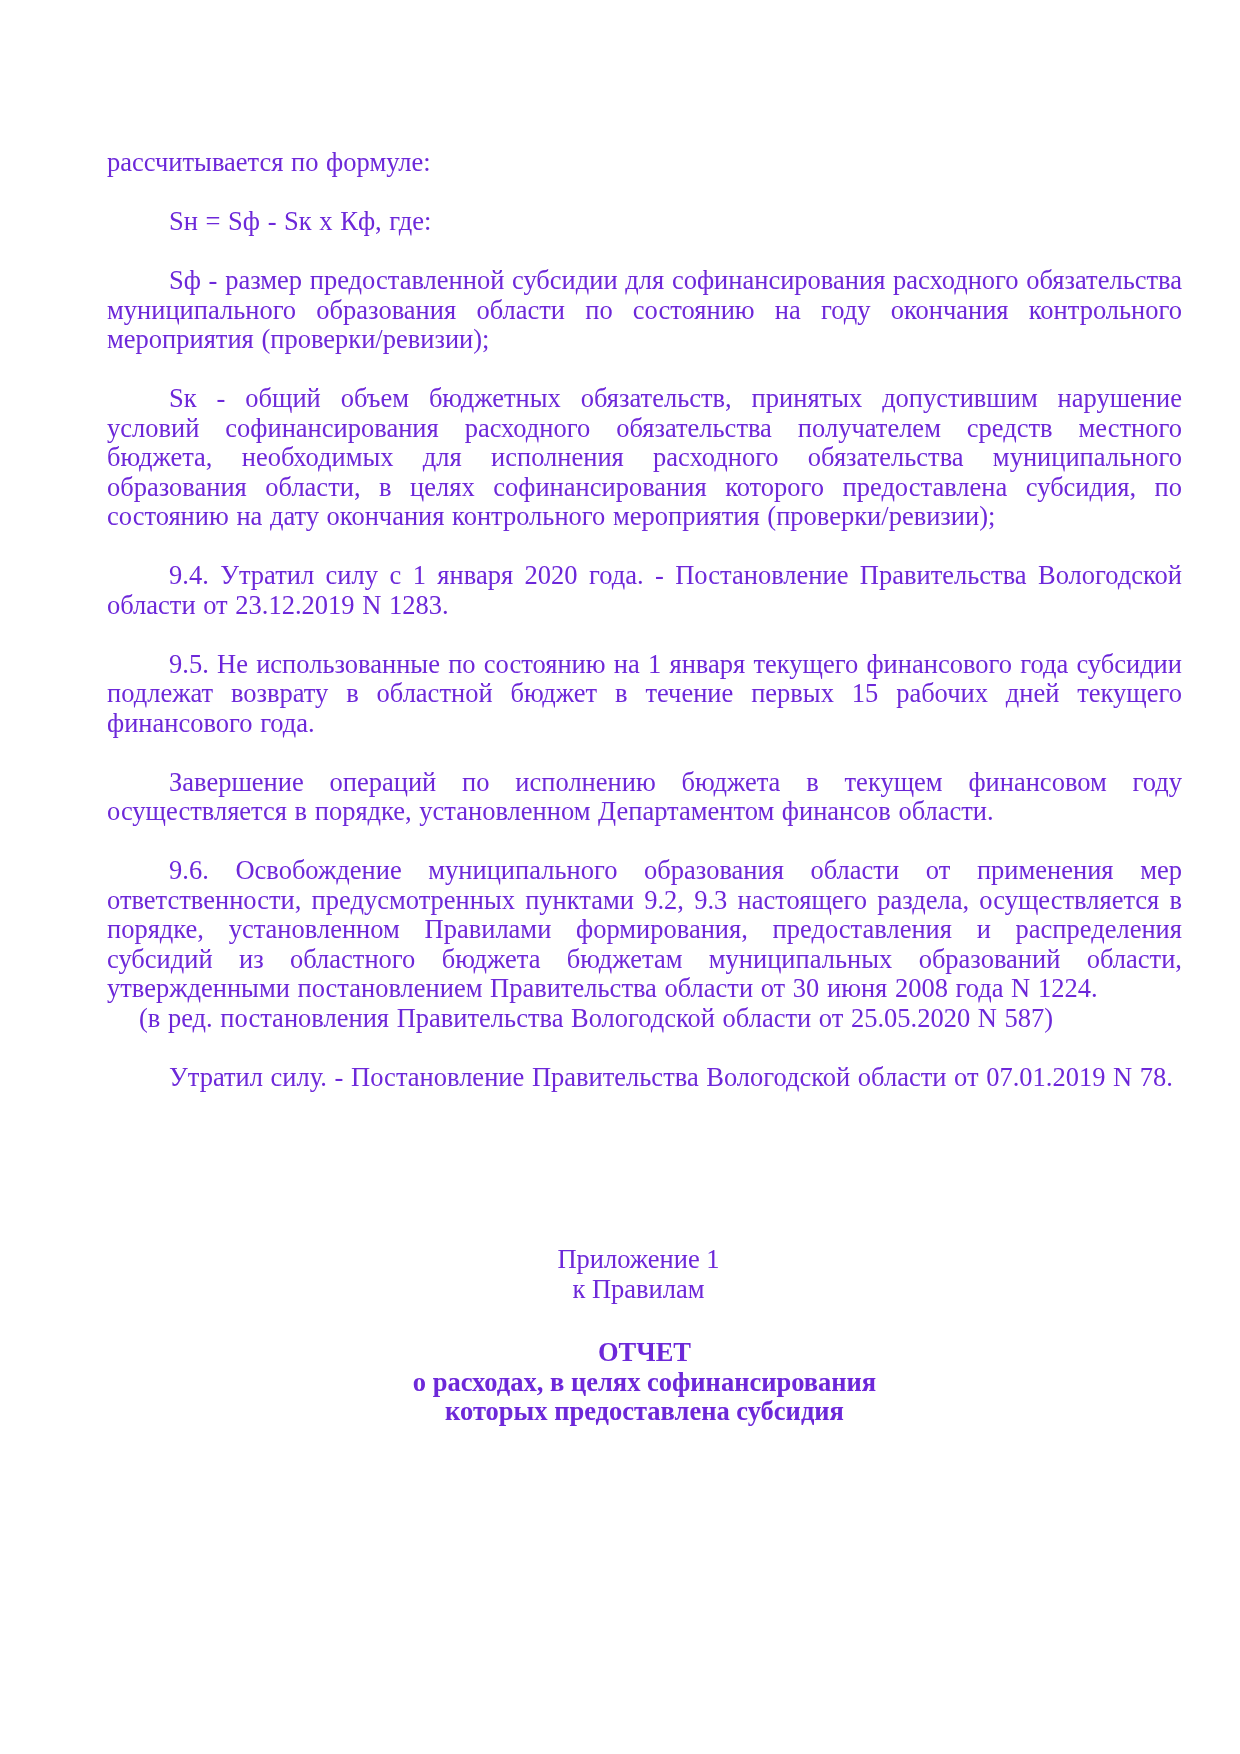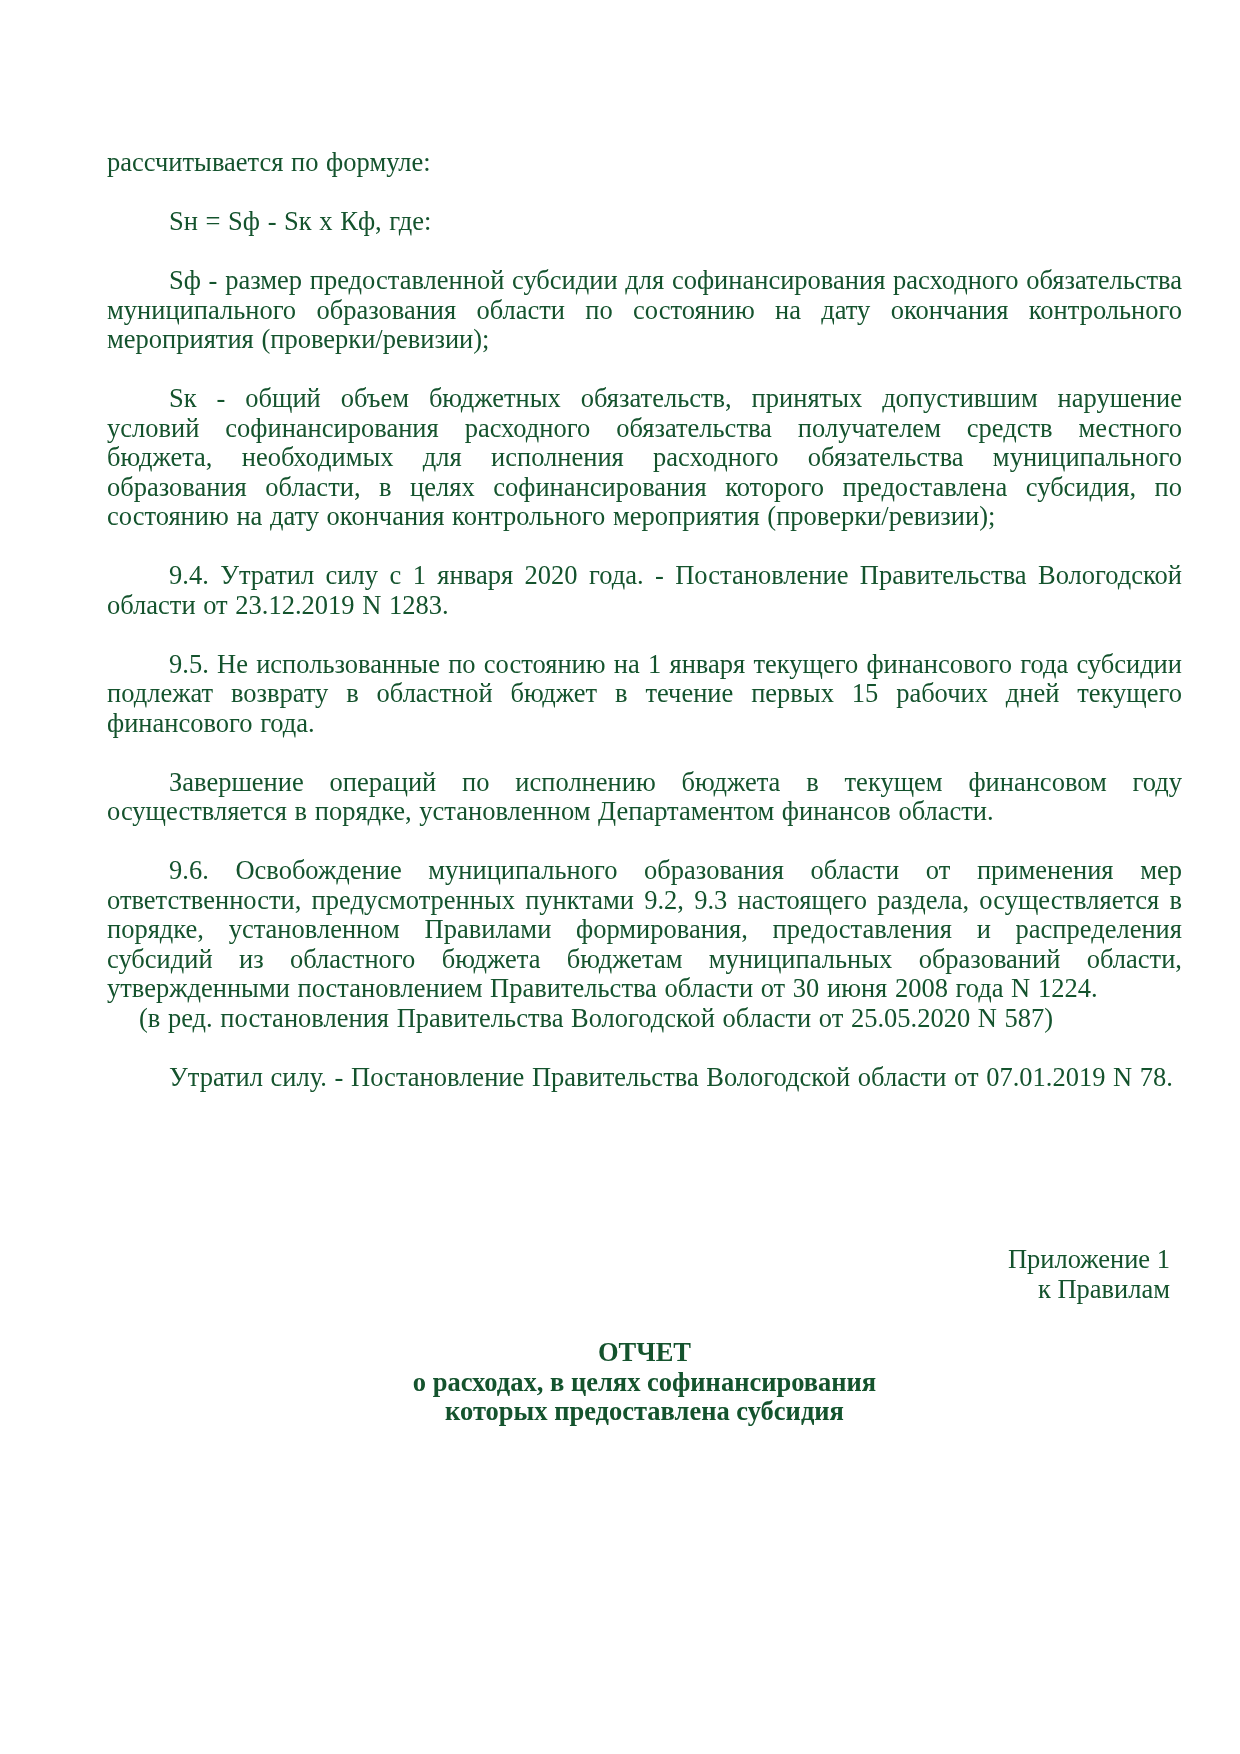--- a/index.html
+++ b/index.html
@@ -6,21 +6,21 @@
     margin: 0;
     padding: 0;
     background: #e8e8e8;
   }
   .page {
     position: relative;
     width: 1240px;
     height: 1754px;
     margin: 0 auto;
     background: #ffffff;
-    color: #14532d;
+    color: #6d28d9;
     font-family: "Liberation Serif", "DejaVu Serif", serif;
     font-size: 26.5px;
     line-height: 29.5px;
     box-sizing: border-box;
     padding: 148px 58px 40px 107px;
     overflow: hidden;
   }
   .para {
     margin: 29.5px 0 0 0;
     text-indent: 62px;
@@ -42,41 +42,41 @@
     text-align-last: justify;
   }
   .section-heading {
     margin: 31px 0 0 0;
     text-align: center;
     font-weight: bold;
     text-indent: 0;
   }
   .appendix-block {
     margin: 153px 12px 0 0;
-    text-align: right;
+    text-align: center;
   }
   .report-title-block {
     margin: 34px 0 0 0;
     text-align: center;
     font-weight: bold;
   }
   .line {
     display: block;
   }
 </style>
 </head>
 <body>
 
 <div class="page">
 
   <p class="para no-indent first">рассчитывается по формуле:</p>
 
   <p class="para">Sн = Sф - Sк x Кф, где:</p>
 
-  <p class="para">Sф - размер предоставленной субсидии для софинансирования расходного обязательства муниципального образования области по состоянию на дату окончания контрольного мероприятия (проверки/ревизии);</p>
+  <p class="para">Sф - размер предоставленной субсидии для софинансирования расходного обязательства муниципального образования области по состоянию на году окончания контрольного мероприятия (проверки/ревизии);</p>
 
   <p class="para">Sк - общий объем бюджетных обязательств, принятых допустившим нарушение условий софинансирования расходного обязательства получателем средств местного бюджета, необходимых для исполнения расходного обязательства муниципального образования области, в целях софинансирования которого предоставлена субсидия, по состоянию на дату окончания контрольного мероприятия (проверки/ревизии);</p>
 
 
   <p class="para">9.4. Утратил силу с 1 января 2020 года. - Постановление Правительства Вологодской области от 23.12.2019 N 1283.</p>
 
   <p class="para">9.5. Не использованные по состоянию на 1 января текущего финансового года субсидии подлежат возврату в областной бюджет в течение первых 15 рабочих дней текущего финансового года.</p>
 
   <p class="para">Завершение операций по исполнению бюджета в текущем финансовом году осуществляется в порядке, установленном Департаментом финансов области.</p>
 

